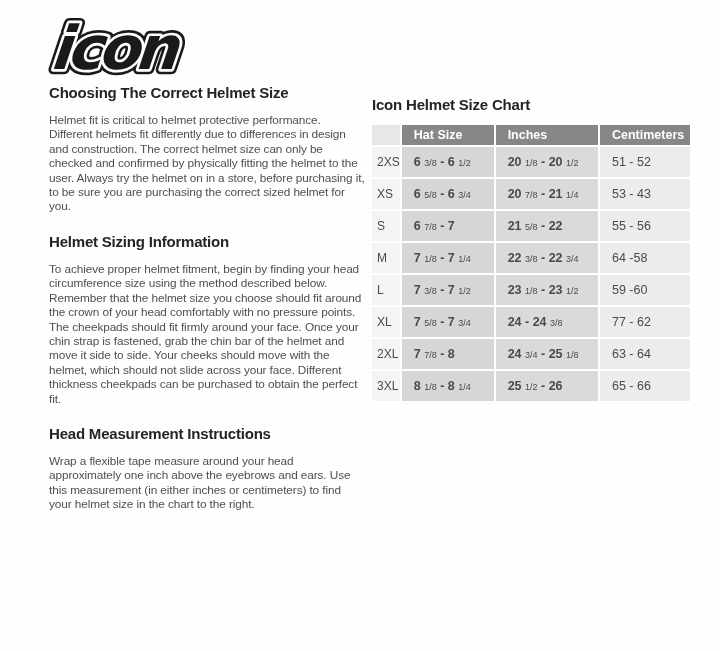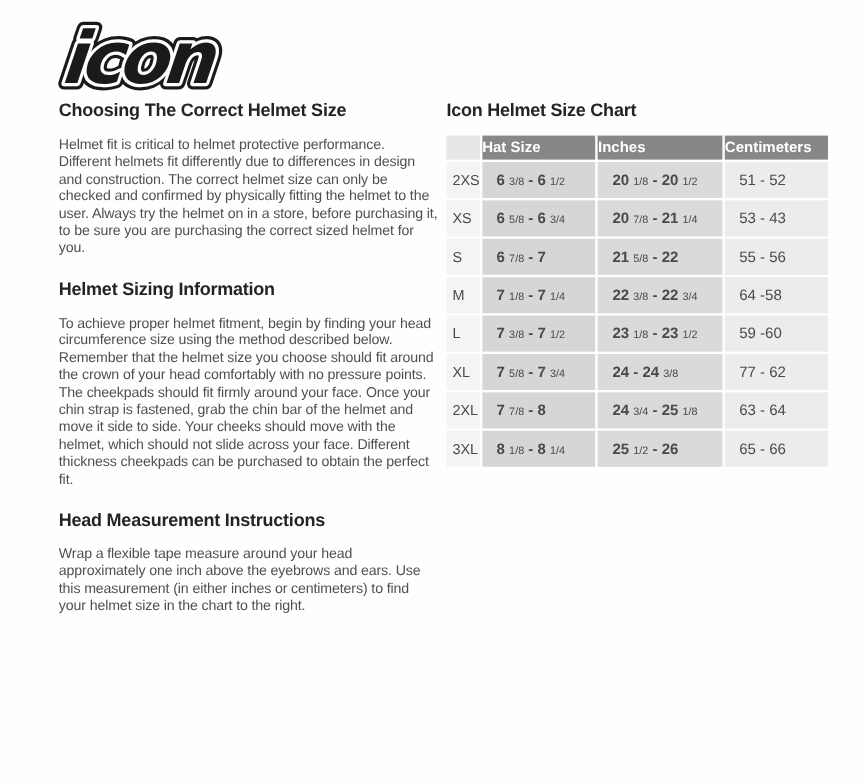--- a/index.html
+++ b/index.html
@@ -43,39 +43,39 @@
   p.sec-body {
     margin: 0;
     font-size: 11.8px;
     line-height: 14.4px;
     letter-spacing: -0.1px;
     color: var(--body-text, #4f4f4f);
   }
 
   
   .chart-col { position: absolute; left: 372px; top: 84px; width: 320px; }
-  .chart-col h2.sec-heading { margin-bottom: 9px; }
+  .chart-col h2.sec-heading { margin-bottom: 9px; margin-top: 12px; }
 
   table.size-chart {
     border-collapse: separate;
     border-spacing: 2px;
     margin-left: -2px;
   }
   .size-chart th, .size-chart td {
     text-align: left;
     vertical-align: middle;
     white-space: nowrap;
   }
   .size-chart thead th {
     height: 20px;
     font-size: 12.5px;
     font-weight: 700;
     color: var(--header-text, #ffffff);
     background: var(--header-bg, #878787);
-    padding: 0 0 0 0;
+    padding: 0 0 0 12px;
   }
   .size-chart thead th.corner { background: var(--corner-bg, #e7e7e7); padding: 0; }
 
   .size-chart tbody th.size {
     width: 23px;
     background: var(--size-col-bg, #f4f4f4);
     font-weight: 400;
     font-size: 12px;
     color: var(--cell-text, #4a4a4a);
     padding: 0 0 0 5px;

